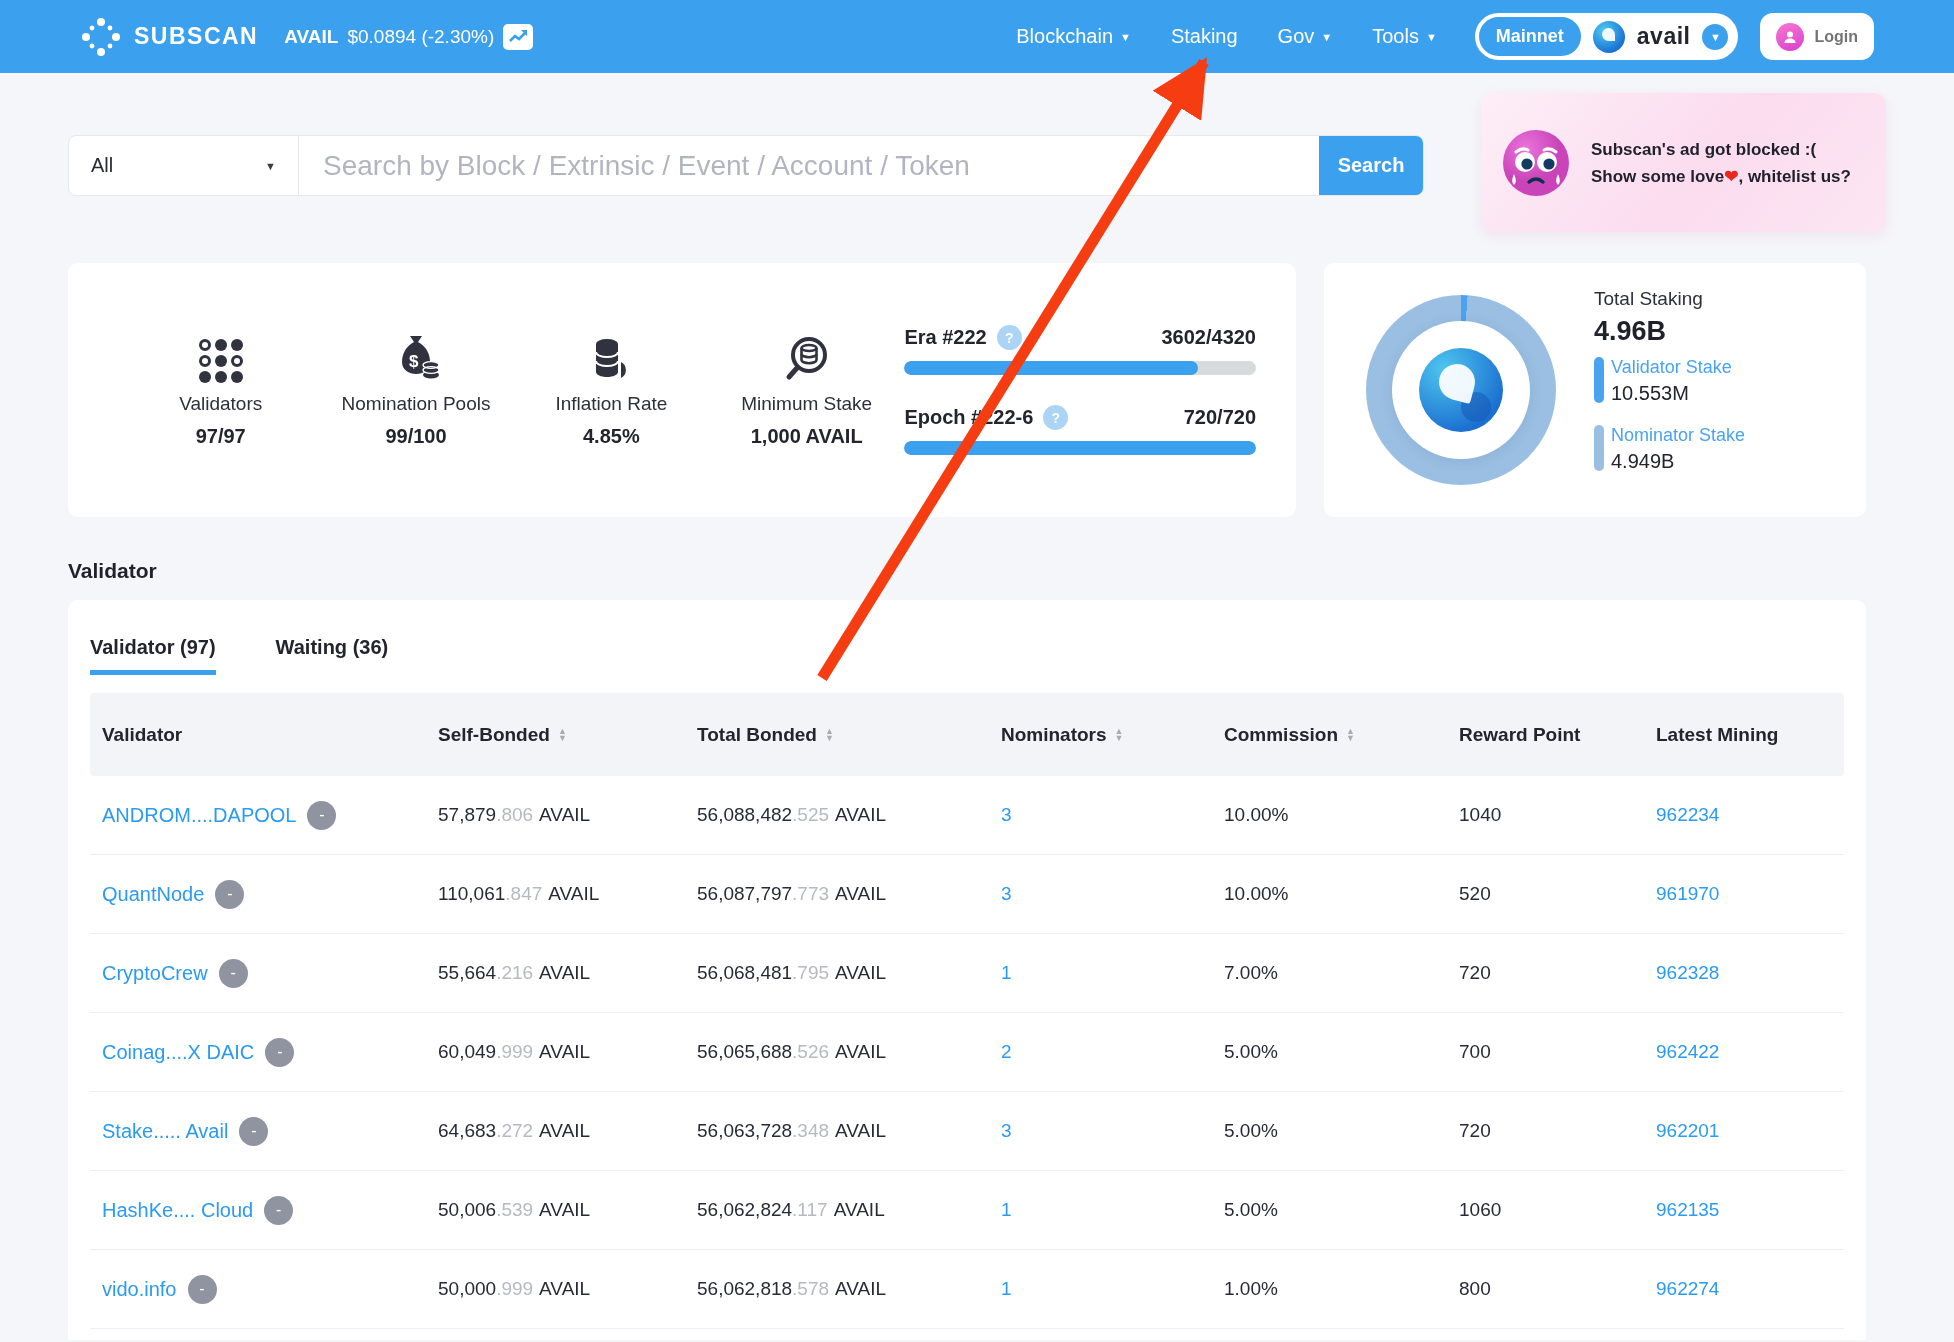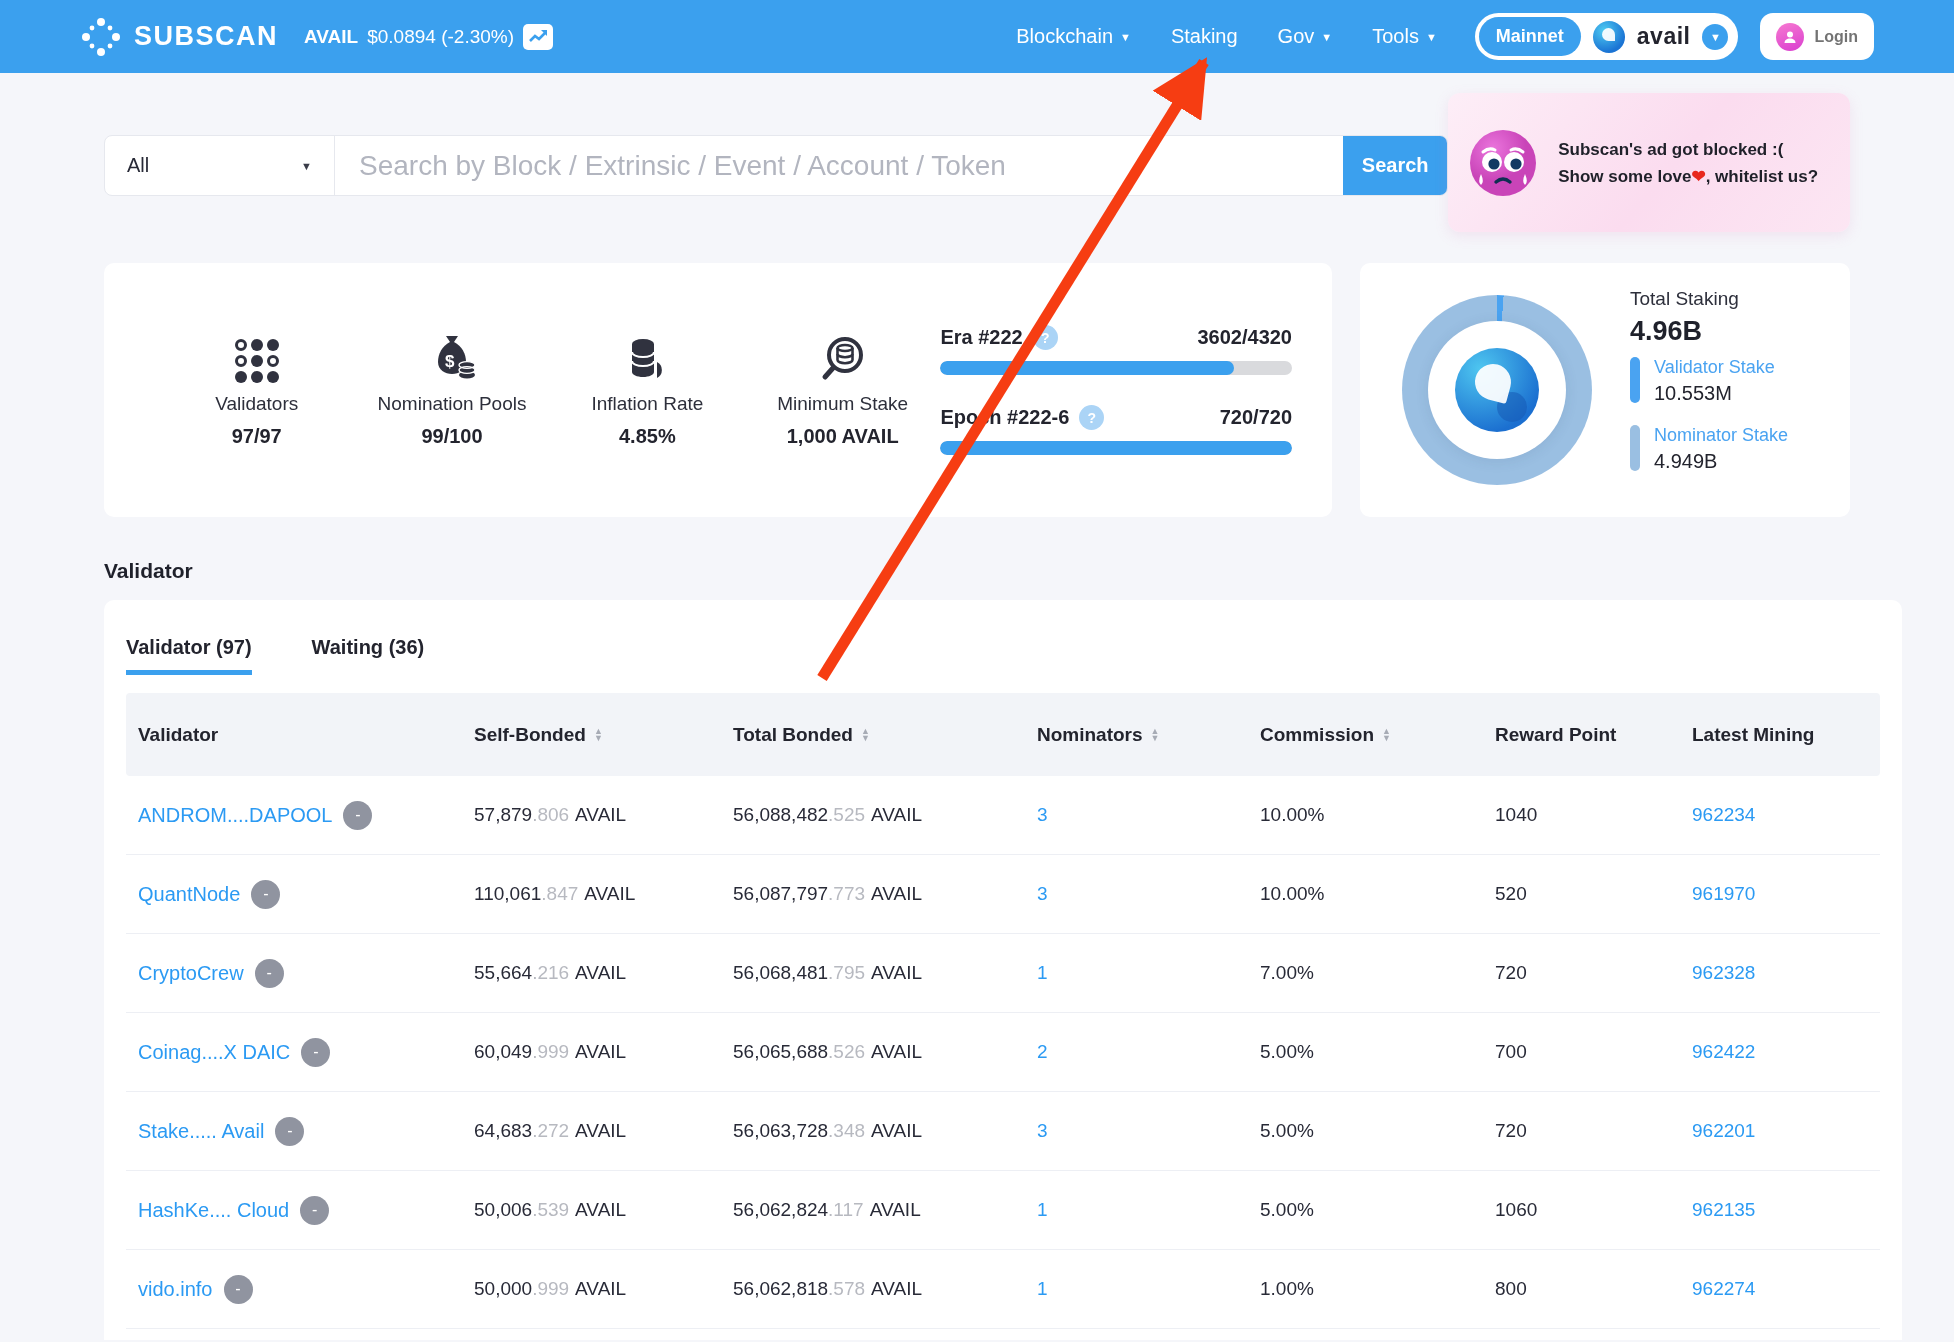--- a/index.html
+++ b/index.html
@@ -9,39 +9,39 @@
     background:#f5f6fa; color:#282a37; position:relative;
   }
   a { text-decoration:none; }
 
   
   .navbar {
     height:73px; background:#3ba0ee; display:flex; align-items:center;
     padding:0 80px; color:#fff; position:relative; z-index:2;
   }
   .brand { display:flex; align-items:center; gap:12px; }
-  .brand-name { font-size:27px; font-weight:bold; letter-spacing:1.5px; }
+  .brand-name { font-size:23px; font-weight:bold; letter-spacing:1.5px; }
   .price-wrap { display:flex; align-items:center; gap:9px; margin-left:26px; font-size:19px; }
   .price-token { font-weight:bold; }
   .chart-icon { width:30px; height:26px; background:#fff; border-radius:5px; display:flex; align-items:center; justify-content:center; }
   .nav-items { margin-left:auto; display:flex; align-items:center; gap:40px; font-size:20px; }
   .nav-item { display:flex; align-items:center; gap:7px; cursor:pointer; }
   .caret { font-size:11px; }
   .net-pill { margin-left:38px; background:#fff; border-radius:24px; height:47px; display:flex; align-items:center; padding:4px; gap:12px; }
   .net-btn { background:#3ba0ee; color:#fff; font-weight:bold; font-size:18px; height:39px; border-radius:20px; border:none; padding:0 17px; cursor:pointer; }
   .net-name { color:#23242e; font-weight:bold; font-size:23px; letter-spacing:.5px; }
   .net-logo { width:32px; height:32px; border-radius:50%; background:radial-gradient(circle at 35% 30%, #4ecbf2, #1b74d4 70%); position:relative; }
   .net-logo::after { content:""; position:absolute; left:9px; top:7px; width:13px; height:13px; border-radius:50% 50% 0 50%; background:#fff; opacity:.92; }
   .net-caret { width:26px; height:26px; border-radius:50%; background:#3ba0ee; color:#fff; font-size:11px; display:flex; align-items:center; justify-content:center; margin-right:6px; }
   .login-pill { margin-left:22px; background:#fff; border-radius:13px; height:47px; display:flex; align-items:center; gap:10px; padding:0 16px; cursor:pointer; }
   .login-icon { width:28px; height:28px; border-radius:50%; background:linear-gradient(160deg,#f779d0,#d93fd0); display:flex; align-items:center; justify-content:center; }
   .login-label { color:#737373; font-weight:bold; font-size:16px; }
 
   
-  .main { padding:0 104px; position:relative; z-index:1; }
+  .main { padding:0 68px; position:relative; z-index:1; }
   .row-top { display:flex; justify-content:space-between; align-items:flex-start; margin-top:20px; }
   .search-bar { display:flex; width:1356px; height:61px; margin-top:42px; background:#fff; border:1px solid #e6e8ee; border-radius:8px; overflow:hidden; }
   .search-filter { width:230px; display:flex; align-items:center; justify-content:space-between; padding:0 22px; border-right:1px solid #e6e8ee; font-size:20px; cursor:pointer; }
   .search-filter .caret { color:#3a3c48; }
   .search-input { flex:1; border:none; outline:none; font-size:28px; padding:0 24px; color:#282a37; font-family:"Liberation Sans",sans-serif; }
   .search-input::placeholder { color:#b2b5bf; }
   .search-btn { width:104px; background:#3ba0ee; color:#fff; border:none; font-size:20px; font-weight:bold; cursor:pointer; font-family:"Liberation Sans",sans-serif; }
 
   .ad-card { width:405px; height:139px; border-radius:12px; background:linear-gradient(130deg,#fdeef7 0%,#fbdcef 55%,#fcE6f3 100%); box-shadow:0 4px 14px rgba(216,120,180,.15); display:flex; align-items:center; gap:18px; padding:0 18px; }
   .ad-text { font-size:17px; font-weight:bold; color:#1f2029; line-height:27px; }
@@ -68,21 +68,21 @@
 
   .staking-card { width:542px; height:254px; display:flex; align-items:center; padding:0 34px 0 42px; gap:38px; }
   .donut { width:190px; height:190px; border-radius:50%; position:relative; flex:none; }
   .donut-hole { position:absolute; left:26px; top:26px; width:138px; height:138px; border-radius:50%; background:#fff; box-shadow:0 2px 14px rgba(40,60,100,.10); display:flex; align-items:center; justify-content:center; }
   .center-logo { width:84px; height:84px; border-radius:50%; background:radial-gradient(circle at 30% 25%, #4ec6f0, #1b6fd0 75%); position:relative; overflow:hidden; }
   .center-logo::after { content:""; position:absolute; left:20px; top:16px; width:36px; height:36px; border-radius:50% 50% 8% 50%; background:rgba(255,255,255,.93); transform:rotate(15deg); }
   .center-logo::before { content:""; position:absolute; right:12px; bottom:10px; width:30px; height:30px; border-radius:50%; background:rgba(21,90,180,.55); }
   .staking-info { display:flex; flex-direction:column; }
   .staking-title { font-size:19px; color:#2d2f3b; }
   .staking-total { font-size:27px; font-weight:bold; color:#1f212b; margin:6px 0 10px; }
-  .legend-item { display:flex; gap:14px; margin-bottom:20px; }
+  .legend-item { display:flex; gap:7px; margin-bottom:20px; }
   .legend-bar { width:10px; height:46px; border-radius:5px; flex:none; }
   .legend-label { font-size:18px; color:#4aa3f1; }
   .legend-value { font-size:20px; color:#23242e; margin-top:4px; }
 
   
   .section-title { font-size:21px; font-weight:bold; margin:42px 0 17px; color:#1f212b; }
   .table-card { width:1798px; border-radius:10px 10px 0 0; padding-top:24px; min-height:740px; }
   .tabs { display:flex; gap:60px; padding:0 22px;text-align:center; }
   .tab { font-size:20px; font-weight:bold; color:#23242e; padding:12px 0 16px; position:relative; cursor:pointer; }
   .tab.active::after { content:""; position:absolute; left:0; right:0; bottom:0; height:5px; background:#3ba0ee; }

